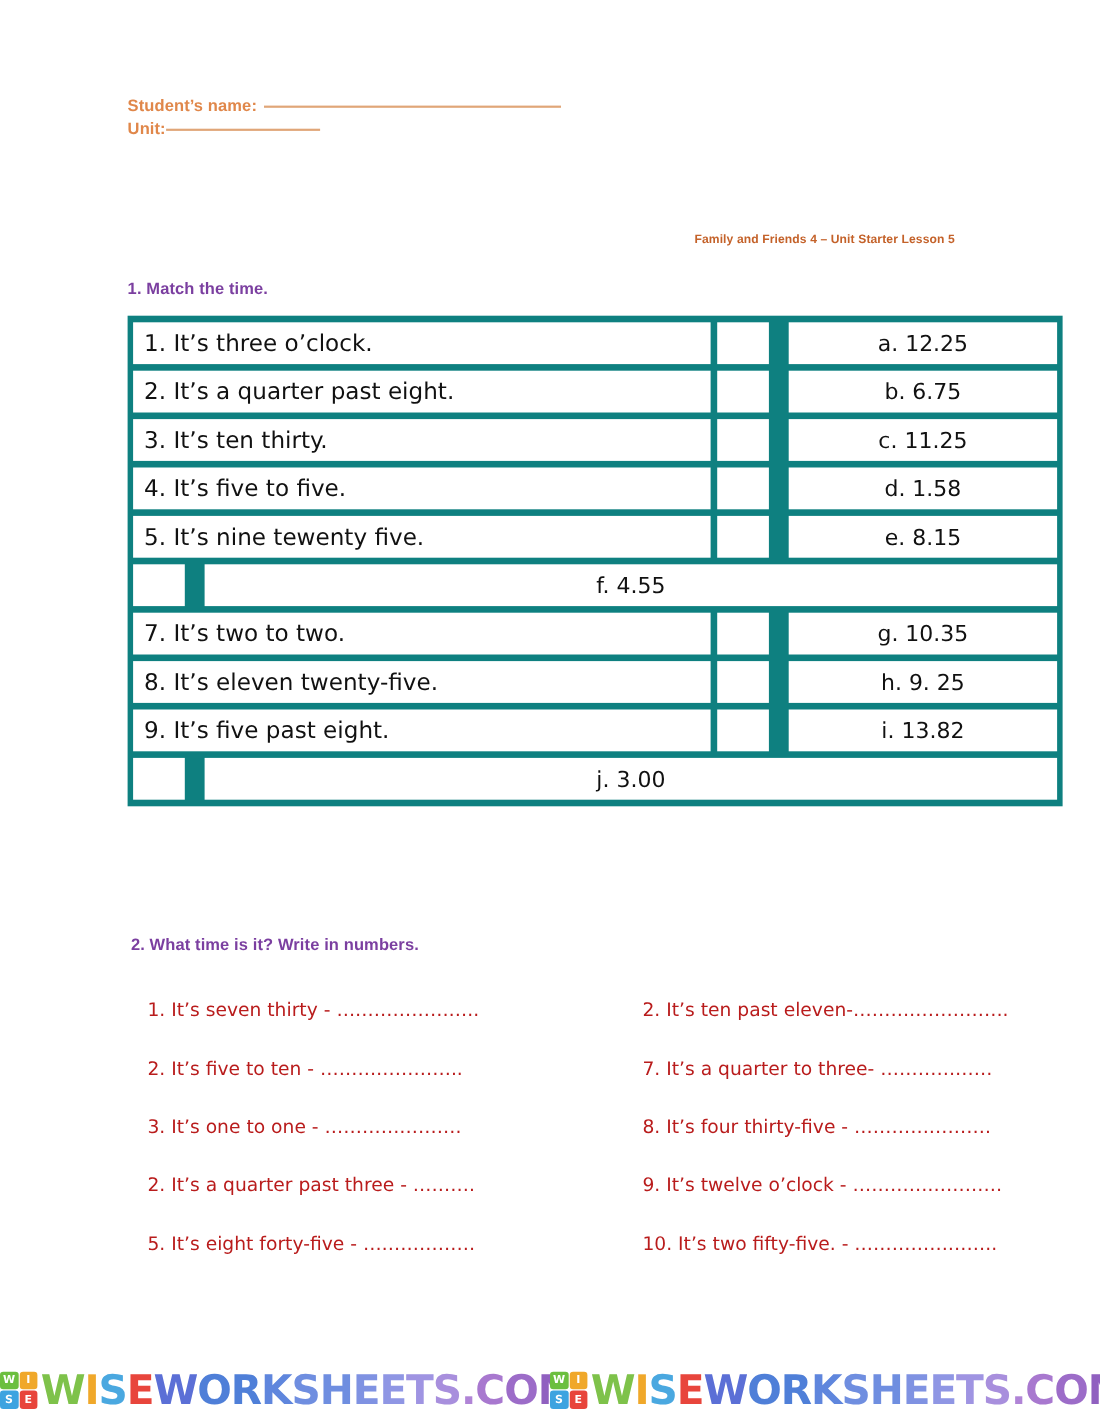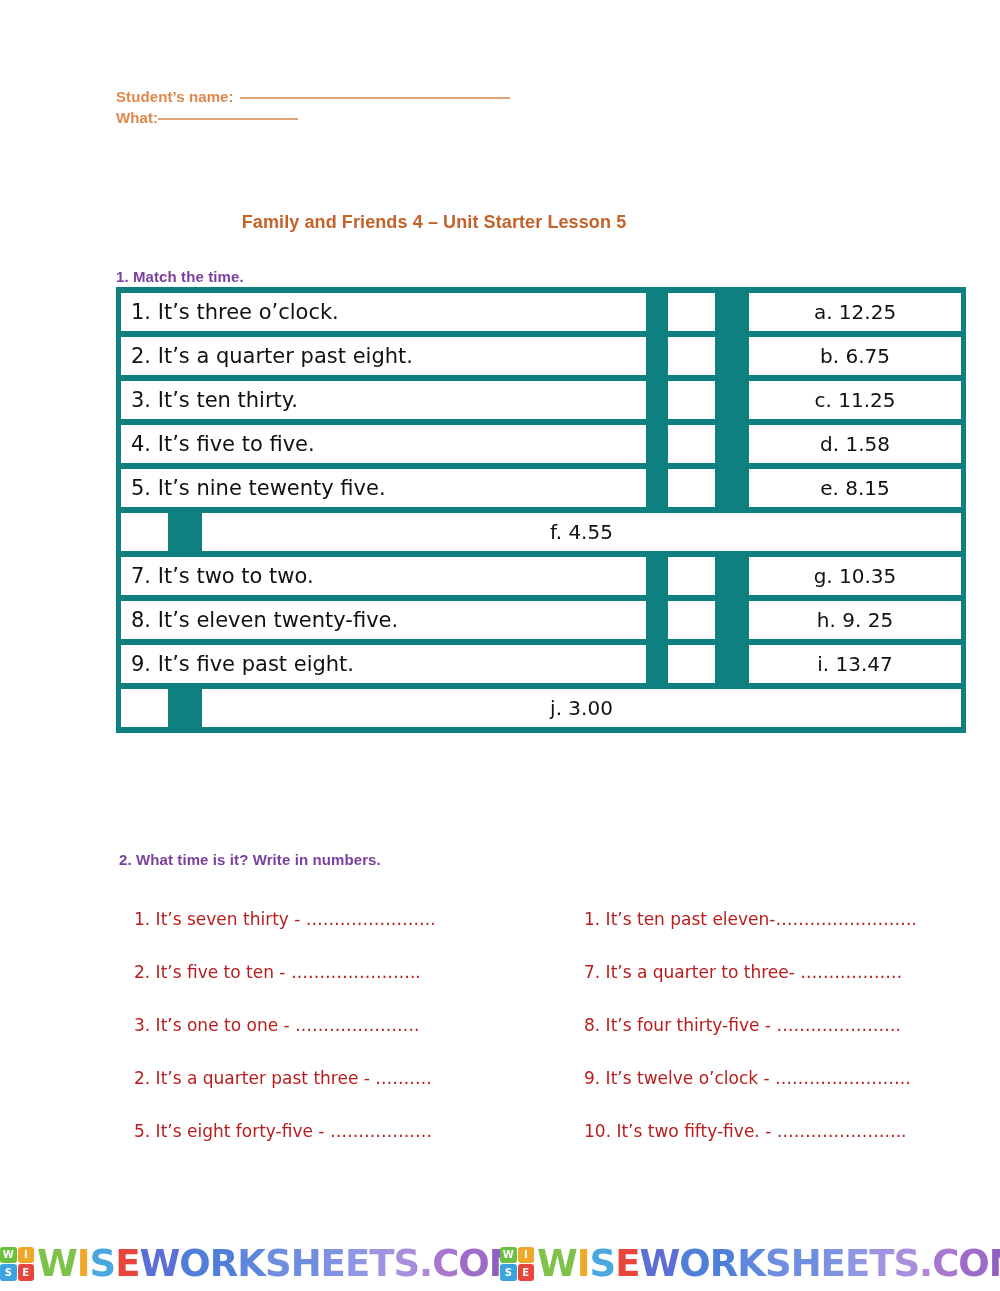--- a/index.html
+++ b/index.html
@@ -40,54 +40,54 @@
   }
   .rule-long { width: 270px; margin-left: 6px; }
   .rule-short { width: 140px; margin-left: 0px; }
 
   
   .sheet-title {
     position: absolute;
     left: 0;
     top: 212px;
     width: 868px;
-    text-align: center;
-    font-size: 18px;
+    text-align: right;
+    font-size: 11px;
     font-weight: bold;
     color: #c4622a;
     letter-spacing: 0.1px;
   }
 
   
   .section-heading {
     position: absolute;
     font-size: 15px;
     font-weight: bold;
     color: #7b3fa0;
     letter-spacing: 0.1px;
   }
-  #heading-1 { left: 116px; top: 254px; margin-top: 14px; }
+  #heading-1 { left: 116px; top: 254px; }
   #heading-2 { left: 119px; top: 851px; }
 
   
   .match-table {
     position: absolute;
     left: 116px;
     top: 287px;
     width: 850px;
     background: #0e8080;
     padding: 6px 5px 6px 5px;
     box-sizing: border-box;
     display: flex;
     flex-direction: column;
     gap: 6px;
   }
   .match-row {
     display: flex;
-    gap: 22px;
+    gap: 6px;
     align-items: stretch;
   }
   .cell {
     background: #ffffff;
     box-sizing: border-box;
     display: flex;
     align-items: center;
     height: 38px;
   }
   .cell-prompt {
@@ -192,21 +192,21 @@
   .wm-text span { display: inline-block; }
 </style>
 </head>
 <body>
 
 <div class="student-fields">
   <div class="field-row name-row">
     <span>Student’s name:</span><span class="field-rule rule-long"></span>
   </div>
   <div class="field-row">
-    <span>What:</span><span class="field-rule rule-short"></span>
+    <span>Unit:</span><span class="field-rule rule-short"></span>
   </div>
 </div>
 
 <div class="sheet-title">Family and Friends 4 – Unit Starter Lesson 5</div>
 
 <div class="section-heading" id="heading-1">1. Match the time.</div>
 
 <div class="match-table" id="match-table">
     <div class="match-row">
       <div class="cell cell-prompt">
@@ -294,21 +294,21 @@
       </div>
     </div>
     <div class="match-row">
       <div class="cell cell-prompt">
         <span class="cell-text">9. It’s five past eight.</span>
       </div>
       <div class="cell cell-answerbox">
         <span class="cell-text"></span>
       </div>
       <div class="cell cell-option">
-        <span class="cell-text">i. 13.47</span>
+        <span class="cell-text">i. 13.82</span>
       </div>
     </div>
     <div class="match-row">
       <div class="cell cell-answerbox">
         <span class="cell-text"></span>
       </div>
       <div class="cell cell-option">
         <span class="cell-text">j. 3.00</span>
       </div>
     </div>
@@ -318,21 +318,21 @@
 
 <div class="write-section">
   <div class="write-col col-left" id="write-col-left">
       <div class="write-item">1. It’s seven thirty -  …………………..</div>
       <div class="write-item">2. It’s five to ten -  …………………..</div>
       <div class="write-item">3. It’s one to one -  ………………….</div>
       <div class="write-item">2. It’s a quarter past three -  ……….</div>
       <div class="write-item">5. It’s eight forty-five -  ………………</div>
     </div>
   <div class="write-col col-right" id="write-col-right">
-      <div class="write-item">1. It’s ten past eleven-…………………….</div>
+      <div class="write-item">2. It’s ten past eleven-…………………….</div>
       <div class="write-item">7. It’s a quarter to three-  ………………</div>
       <div class="write-item">8. It’s four thirty-five -  ………………….</div>
       <div class="write-item">9. It’s twelve o’clock -  ……………………</div>
       <div class="write-item">10. It’s two fifty-five. -  …………………..</div>
     </div>
 </div>
 
 <div class="watermark-bar" id="watermark-bar">
     <div class="wm-unit">
       <div class="wm-logo">

